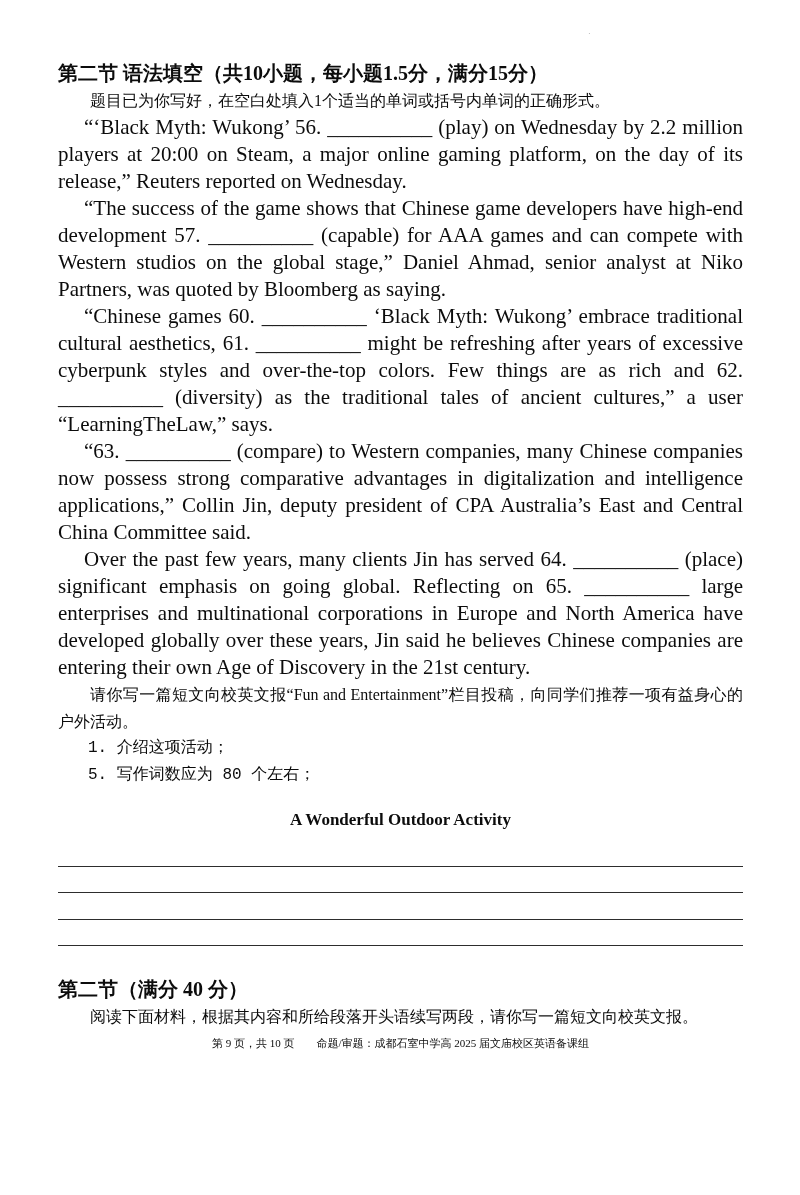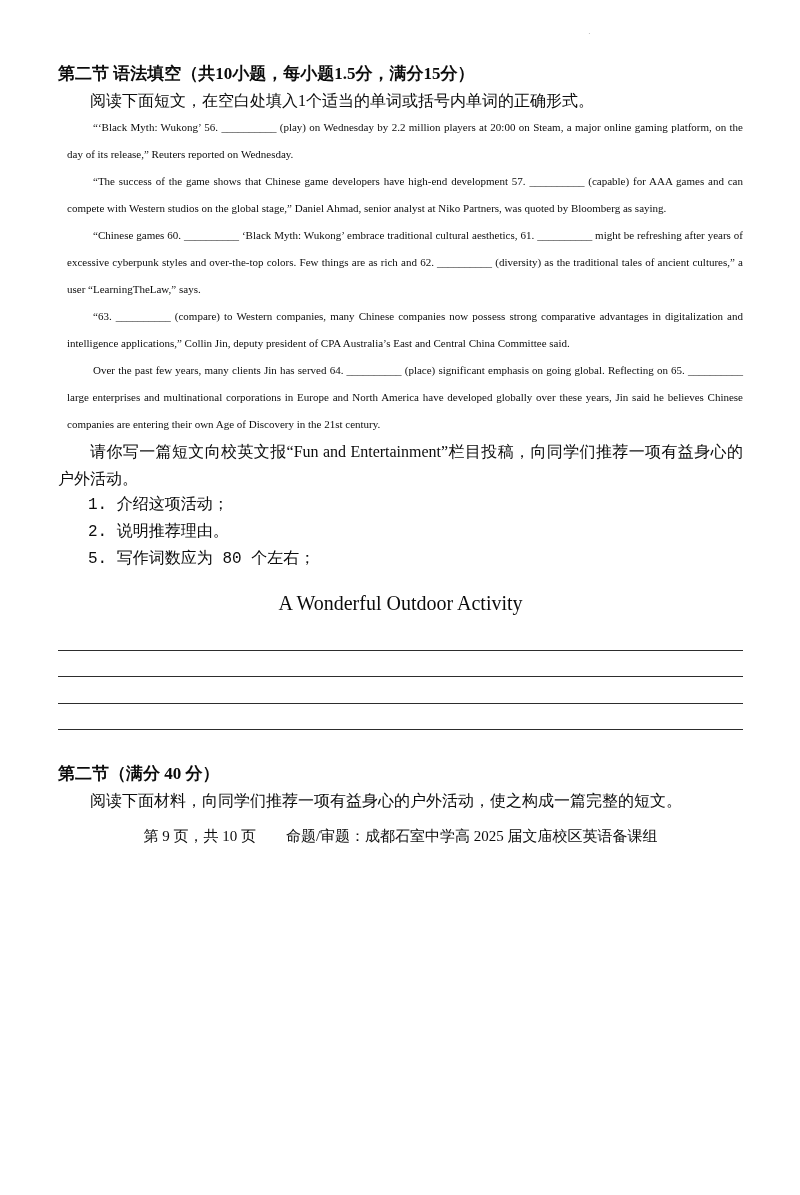--- a/index.html
+++ b/index.html
@@ -19,85 +19,84 @@
   .stray {
     position: absolute;
     left: 588px;
     top: 30px;
     font-size: 8px;
     color: #9a9a9a;
     line-height: 8px;
   }
   .hd {
     font-weight: bold;
-    font-size: 17px;
+    font-size: 20px;
     line-height: 27px;
     margin: 0;
   }
   p {
     margin: 0;
     line-height: 27px;
     text-align: justify;
     text-align-last: left;
   }
-  .en { font-size: 11px; text-indent: 26px; margin-left: 9px; }
+  .en { font-size: 21px; text-indent: 26px; }
   .cn-indent { text-indent: 32px; }
   .list-item { padding-left: 30px; font-family: Liberation Mono, monospace; }
   .part-hd { margin-top: 13px; }
   .essay-title {
     margin: 17px 0 7px 0;
     text-align: center;
     text-align-last: center;
-    font-weight: normal;
-    font-size: 20px;
+    font-weight: bold;
+    font-size: 17px;
     line-height: 27px;
   }
   .write-lines { margin: 0; }
   .write-line {
     height: 25.5px;
     border-bottom: 1.6px solid #2d2d2d;
   }
   .sec2-hd { margin-top: 30px; }
   .footer {
-    margin-top: 11px;
+    margin-top: 2px;
     text-align: right;
     text-align-last: center;
-    font-size: 15px;
+    font-size: 11px;
     line-height: 22px;
   }
 </style>
 </head>
 <body>
 
 <div class="page">
 
   <span class="stray">·</span>
 
   <h2 class="hd">第二节 语法填空（共10小题，每小题1.5分，满分15分）</h2>
-  <p class="cn-indent">阅读下面短文，在空白处填入1个适当的单词或括号内单词的正确形式。</p>
+  <p class="cn-indent">题目已为你写好，在空白处填入1个适当的单词或括号内单词的正确形式。</p>
 
   <p class="en">“‘Black Myth: Wukong’ 56. __________ (play) on Wednesday by 2.2 million players at 20:00 on Steam, a major online gaming platform, on the day of its release,” Reuters reported on Wednesday.</p>
   <p class="en">“The success of the game shows that Chinese game developers have high-end development 57. __________ (capable) for AAA games and can compete with Western studios on the global stage,” Daniel Ahmad, senior analyst at Niko Partners, was quoted by Bloomberg as saying.</p>
   <p class="en">“Chinese games 60. __________ ‘Black Myth: Wukong’ embrace traditional cultural aesthetics, 61. __________ might be refreshing after years of excessive cyberpunk styles and over-the-top colors. Few things are as rich and 62. __________ (diversity) as the traditional tales of ancient cultures,” a user “LearningTheLaw,” says.</p>
   <p class="en">“63. __________ (compare) to Western companies, many Chinese companies now possess strong comparative advantages in digitalization and intelligence applications,” Collin Jin, deputy president of CPA Australia’s East and Central China Committee said.</p>
   <p class="en">Over the past few years, many clients Jin has served 64. __________ (place) significant emphasis on going global. Reflecting on 65. __________ large enterprises and multinational corporations in Europe and North America have developed globally over these years, Jin said he believes Chinese companies are entering their own Age of Discovery in the 21st century.</p>
 
 
   <p class="cn-indent">请你写一篇短文向校英文报“Fun and Entertainment”栏目投稿，向同学们推荐一项有益身心的户外活动。</p>
   <p class="list-item">1. 介绍这项活动；</p>
-  <p class="list-item">2. 说明推荐理由。</p>
   <p class="list-item">5. 写作词数应为 80 个左右；</p>
 
   <h3 class="essay-title">A Wonderful Outdoor Activity</h3>
 
   <div class="write-lines">
     <div class="write-line"></div>
     <div class="write-line"></div>
     <div class="write-line"></div>
     <div class="write-line"></div>
   </div>
 
   <h2 class="hd sec2-hd">第二节（满分 40 分）</h2>
-  <p class="cn-indent">阅读下面材料，向同学们推荐一项有益身心的户外活动，使之构成一篇完整的短文。</p>
+  <p class="cn-indent">阅读下面材料，根据其内容和所给段落开头语续写两段，请你写一篇短文向校英文报。</p>
 
   <div class="footer">第 9 页，共 10 页　　命题/审题：成都石室中学高 2025 届文庙校区英语备课组</div>
 
 </div>
 
 </body></html>

